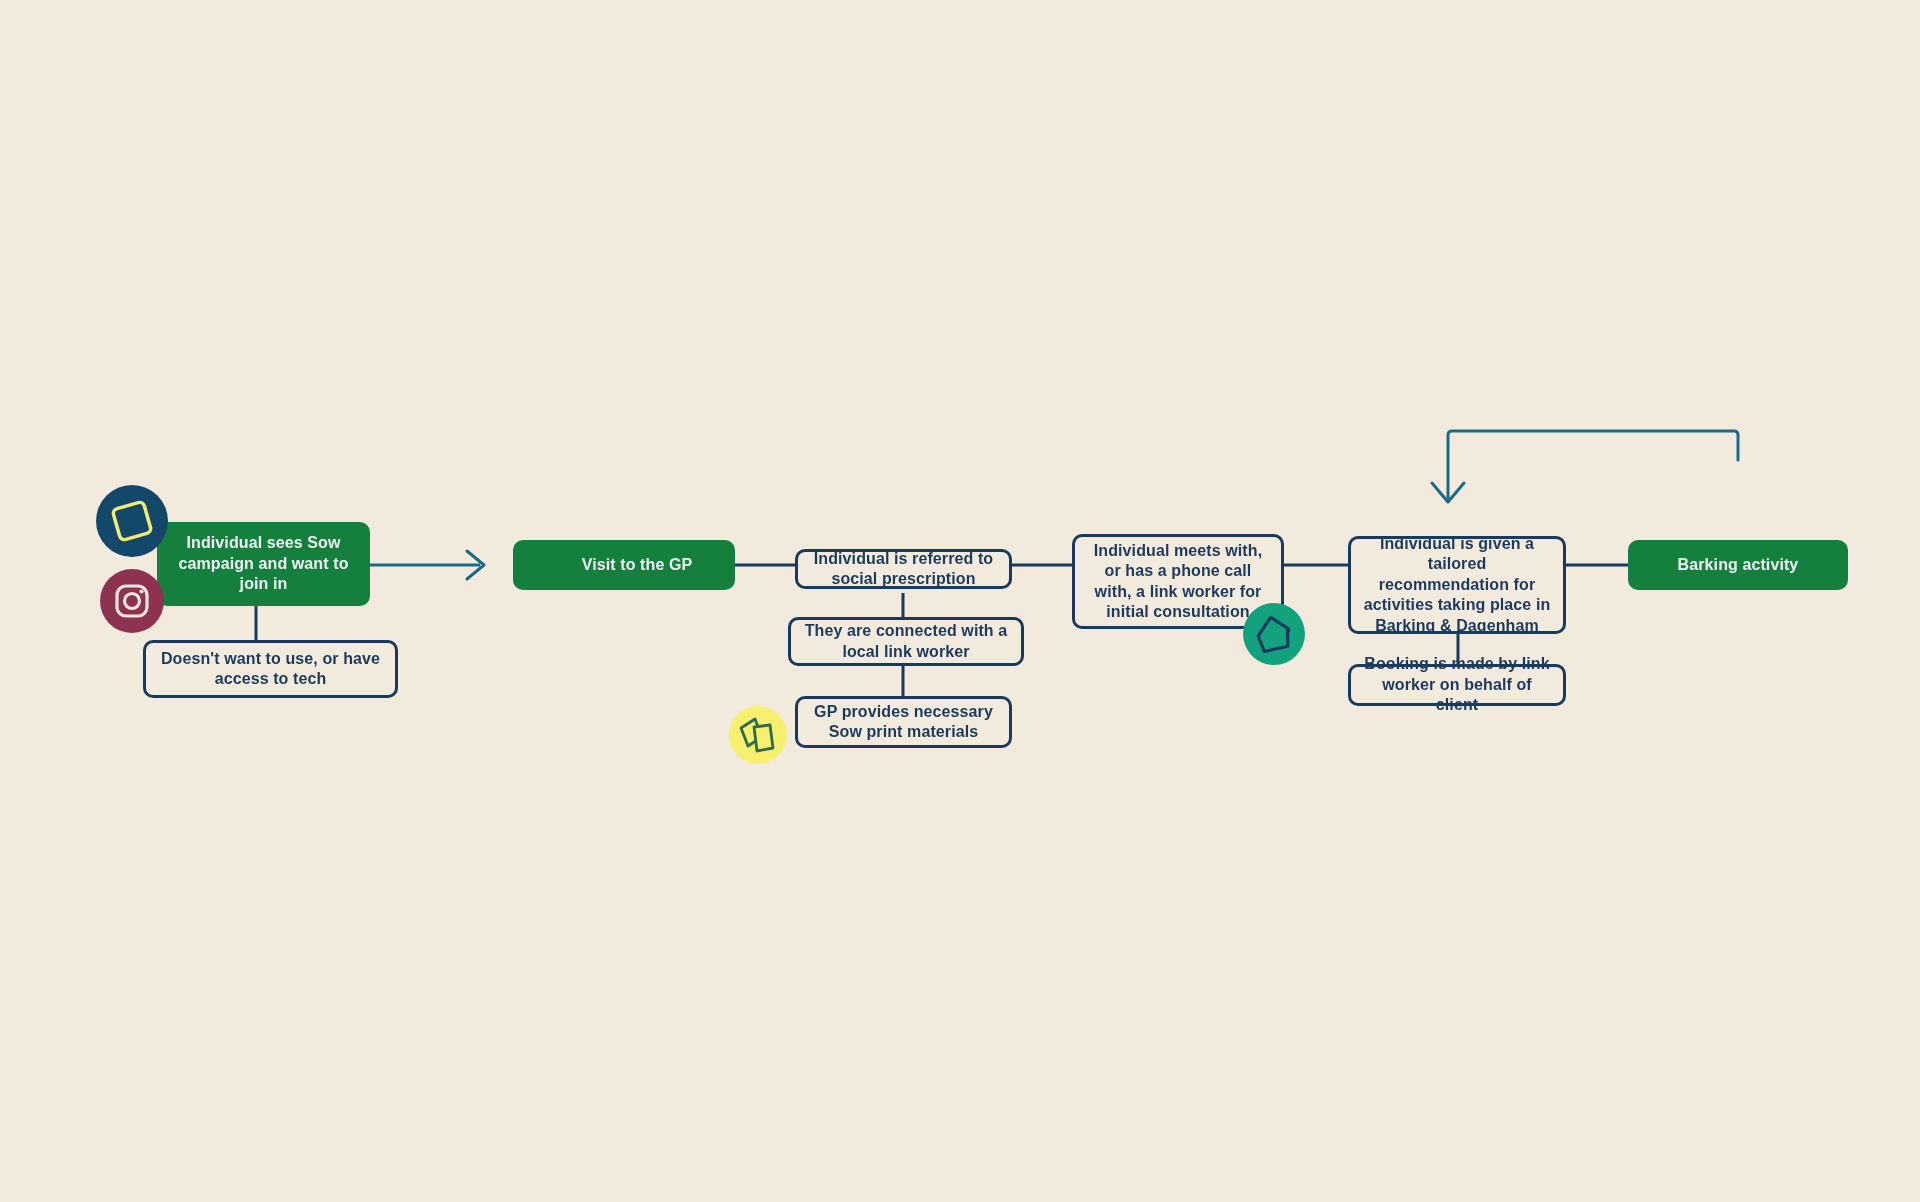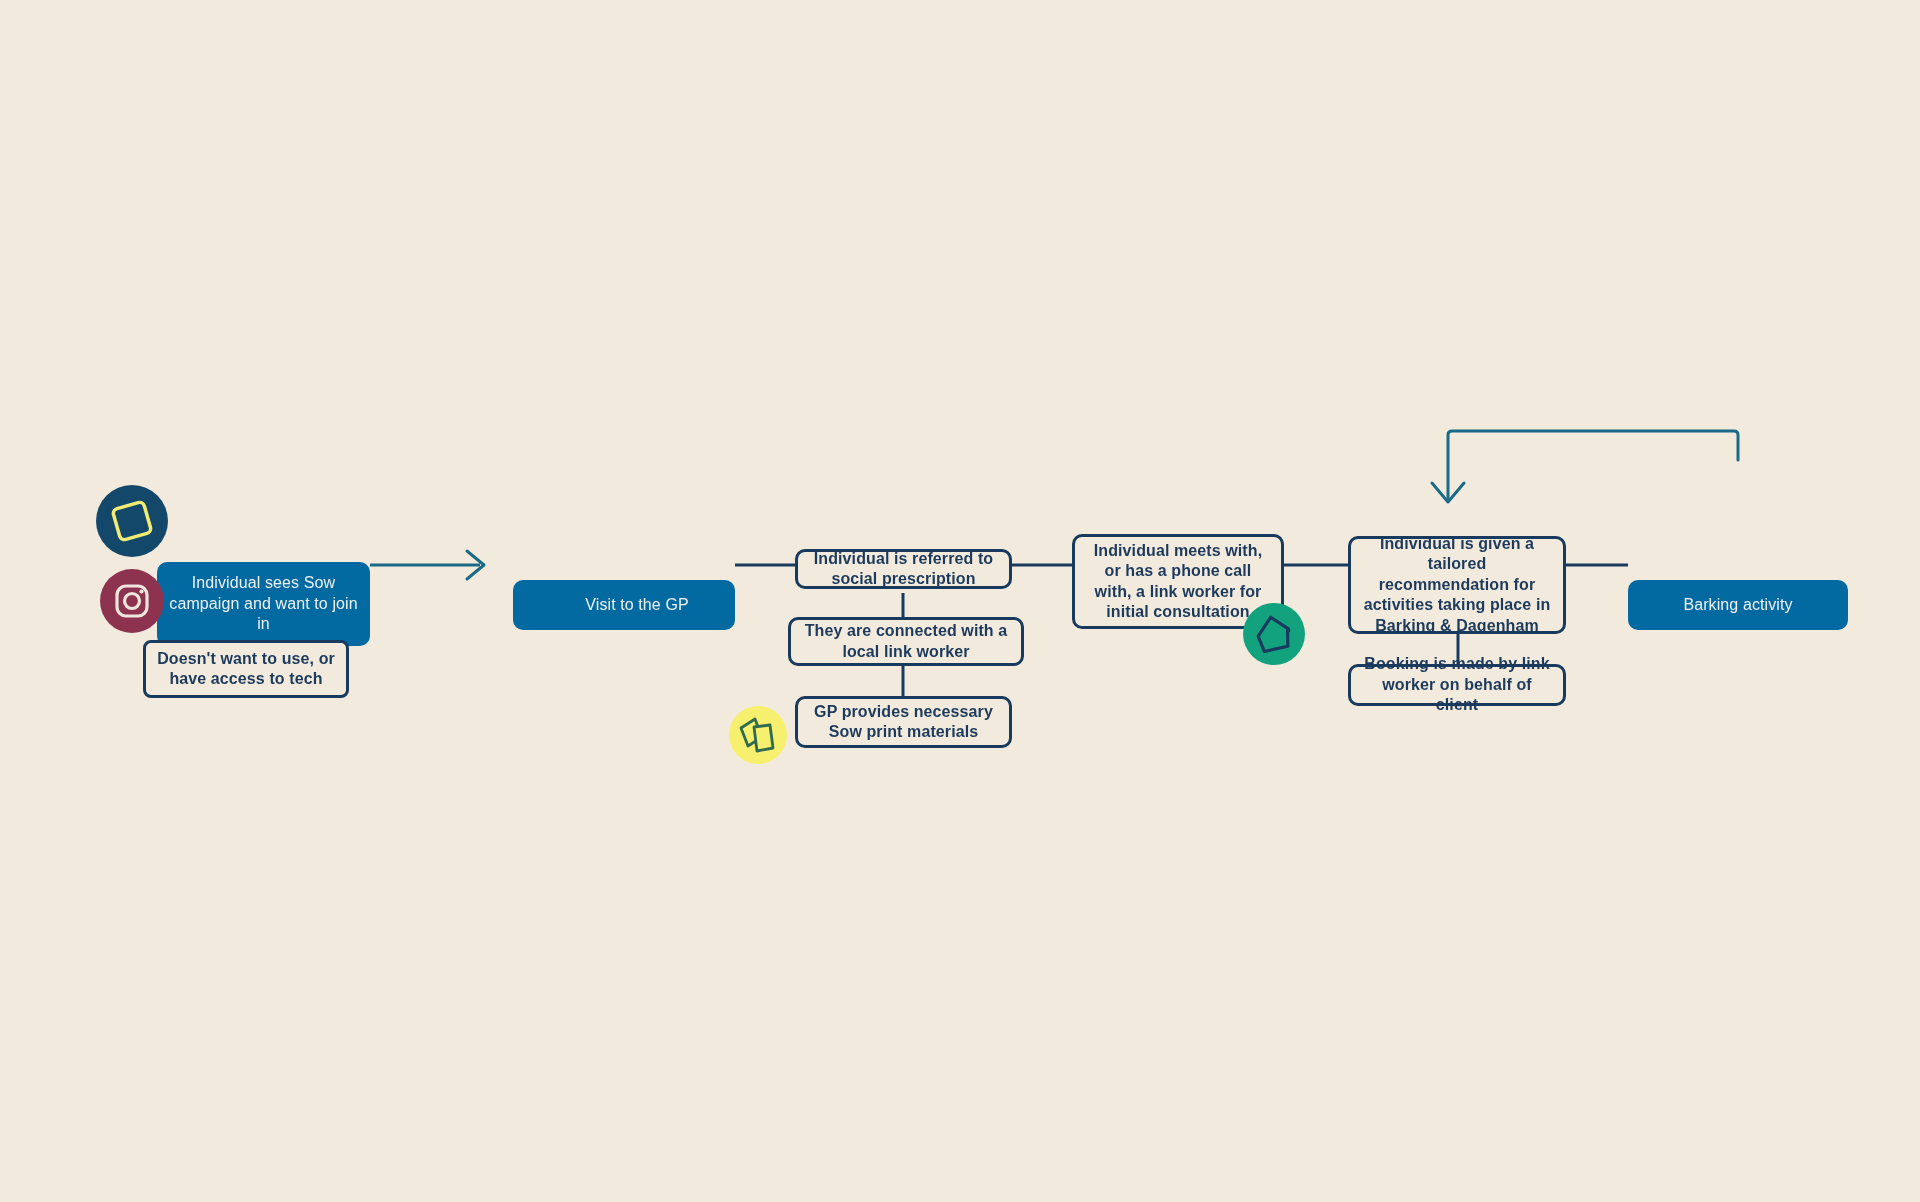--- a/index.html
+++ b/index.html
@@ -39,25 +39,24 @@
     text-align: center;
     border-radius: 10px;
     font-size: 16px;
     line-height: 1.28;
     letter-spacing: 0.1px;
     padding: 6px 10px;
     z-index: 5;
   }
 
   .node.filled {
-    background: #0369a1;
+    background: #15803d;
     color: #eef1f4;
     border: none;
-    font-weight: 400;
-    margin-top: 40px;
+    font-weight: 700;
   }
 
   .node.outlined {
     background: #f2ebdd;
     color: #1d3a5c;
     border: 3px solid #173a5e;
     font-weight: 600;
   }
 
   .badge {
@@ -123,21 +122,21 @@
     <g>
       <path d="M 1738 460 L 1738 435 Q 1738 431 1734 431 L 1452 431 Q 1448 431 1448 435 L 1448 498" fill="none" stroke="#1a6a87" stroke-width="3" stroke-linecap="round"></path>
       <polyline points="1432,483 1448,502 1464,483" fill="none" stroke="#1a6a87" stroke-width="3" stroke-linecap="round" stroke-linejoin="round"></polyline>
     </g>
   </svg>
 
   <div class="node filled" style="left:157px; top:522px; width:213px; height:84px;">
     <span class="node-text">Individual sees Sow campaign and want to join in</span>
   </div>
 
-  <div class="node outlined" style="left:143px; top:640px; width:206px; height:58px;border-radius:8px;">
+  <div class="node outlined" style="left:143px; top:640px; width:255px; height:58px;">
     <span class="node-text">Doesn't want to use, or have access to tech</span>
   </div>
 
   <div class="node filled" style="left:513px; top:540px; width:222px; height:50px;padding-left:36px;">
     <span class="node-text">Visit to the GP</span>
   </div>
 
   <div class="node outlined" style="left:795px; top:549px; width:217px; height:40px;">
     <span class="node-text">Individual is referred to social prescription</span>
   </div>

